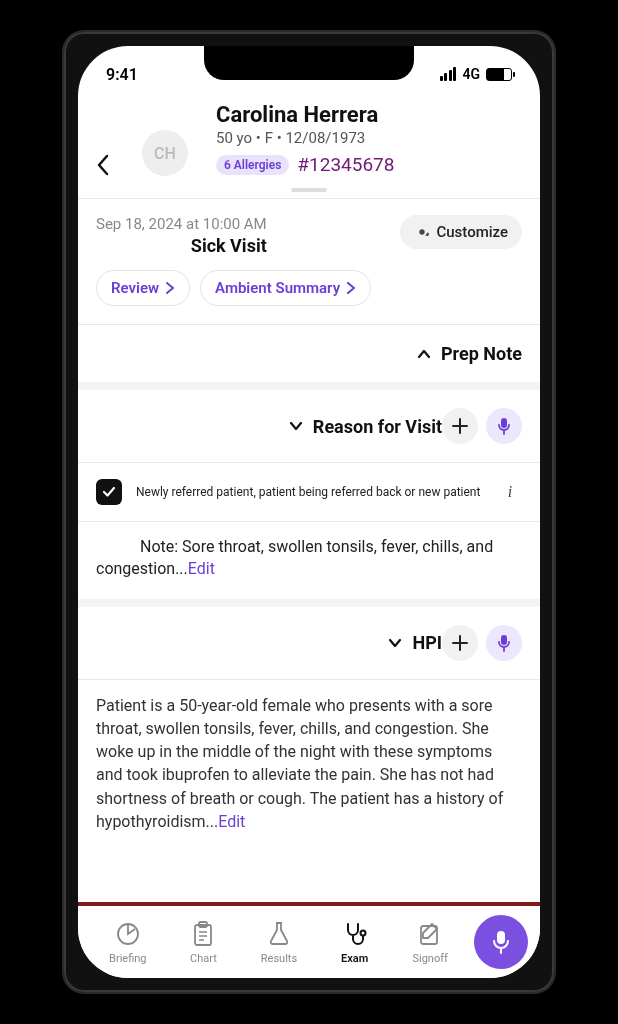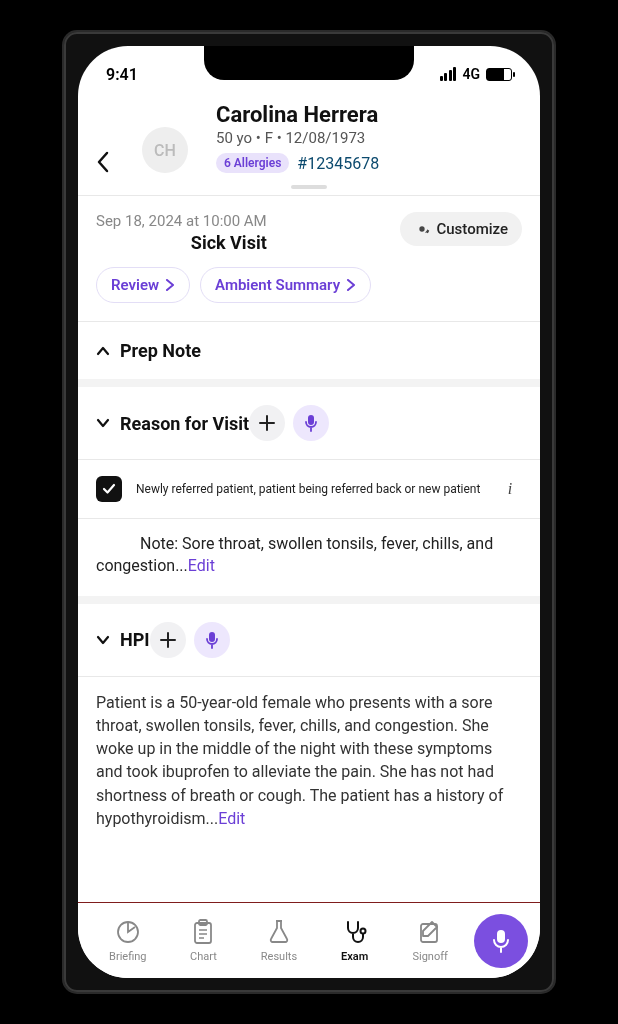--- a/index.html
+++ b/index.html
@@ -10,21 +10,21 @@
     display: flex;
     align-items: center;
     justify-content: center;
     width: 618px;
     height: 1024px;
   }
   .phone-frame {
     width: 490px;
     height: 960px;
     background: #111;
-    border-radius: 13px;
+    border-radius: 20px;
     padding: 14px;
     box-shadow: 0 0 0 2px #2a2a2a, inset 0 0 0 2px #3a3a3a;
     position: relative;
   }
   .phone-inner {
     width: 100%;
     height: 100%;
     background: #fff;
     border-radius: 50px;
     overflow: hidden;
@@ -78,21 +78,21 @@
     color:#bbb; font-weight:500; font-size:16px; margin-top:2px;
   }
   .patient-info { flex:1; }
   .patient-name { font-size: 22px; font-weight: 700; color:#111;}
   .patient-sub { font-size: 15px; color:#555; margin-top:2px;}
   .badge-row { display:flex; align-items:center; gap:8px; margin-top:6px;}
   .allergy-badge {
     background:#e9e2fb; color:#6b3fd6; font-size:12px; font-weight:600;
     padding:3px 8px; border-radius:10px;
   }
-  .mrn { font-size:16px; color:#0c4a6e;}
+  .mrn { font-size:19px; color:#701a75;}
   .drag-handle { width:36px; height:4px; background:#ddd; border-radius:2px; margin:0 auto 6px auto;}
   .divider { height:1px; background:#e8e8e8;}
   .thick-divider { height:8px; background:#f3f3f3;}
 
   .visit-row {
     padding: 16px 18px 14px 18px;
     display:flex; justify-content:space-between; align-items:flex-start;
   }
   .visit-date { color:#888; font-size:15px;}
   .visit-type { font-size:18px; font-weight:700; color:#111; margin-top:2px;text-align:right;}
@@ -100,21 +100,21 @@
     background:#f1f1f1; border-radius:18px; padding:8px 14px;
     display:flex; align-items:center; gap:6px; font-size:15px; font-weight:500; color:#222;
   }
   .chip-row { display:flex; gap:10px; padding:0 18px 18px 18px;}
   .chip {
     border:1.5px solid #e3def6; border-radius:20px; padding:8px 14px;
     color:#6b3fd6; font-size:15px; font-weight:600;
     display:flex; align-items:center; gap:6px;
   }
   .section-header {
-    display:flex; align-items:center; justify-content:flex-start;
+    display:flex; align-items:center; justify-content:flex-end;
     padding:18px 18px;
   }
   .section-title-wrap { display:flex; align-items:center; gap:10px;}
   .section-title { font-size:18px; font-weight:700; color:#111;}
   .section-actions { display:flex; gap:8px;}
   .circle-btn {
     width:36px; height:36px; border-radius:50%; background:#f1f1f3;
     display:flex; align-items:center; justify-content:center;
   }
   .circle-btn.mic { background:#ede7fd;}
@@ -126,21 +126,21 @@
     display:flex; align-items:center; justify-content:center; flex-shrink:0;
   }
   .rfv-text { font-size:12px; color:#222; line-height:1.35; flex:1;}
   .info-btn { font-style: italic; font-family: serif; font-size:16px; color:#444; width:24px; text-align:center;}
   .note-block { padding:14px 18px 18px 18px; font-size:16px; color:#222; line-height:1.4;}
   .note-block .label { font-weight:400;margin-left:44px;}
   .edit-link { color:#6b3fd6;}
   .hpi-body { padding:14px 18px 10px 18px; font-size:16px; color:#333; line-height:1.45;}
   .content-scroll { flex:1; overflow:hidden;}
   .tab-bar {
-    height:76px; border-top:1px solid #7f1d1d; background:#fff;
+    height:76px; border-top:4px solid #7f1d1d; background:#fff;
     display:flex; align-items:center; padding:0 12px;
   }
   .tab { flex:1; display:flex; flex-direction:column; align-items:center; gap:4px; color:#888; font-size:11px;}
   .tab.active { color:#111; font-weight:600;}
   .tab-icon { height:28px; display:flex; align-items:center; justify-content:center;}
   .fab {
     width:54px; height:54px; border-radius:50%; background:#7b4fe0;
     display:flex; align-items:center; justify-content:center; margin-left:6px;
   }
   svg { display:block; }

